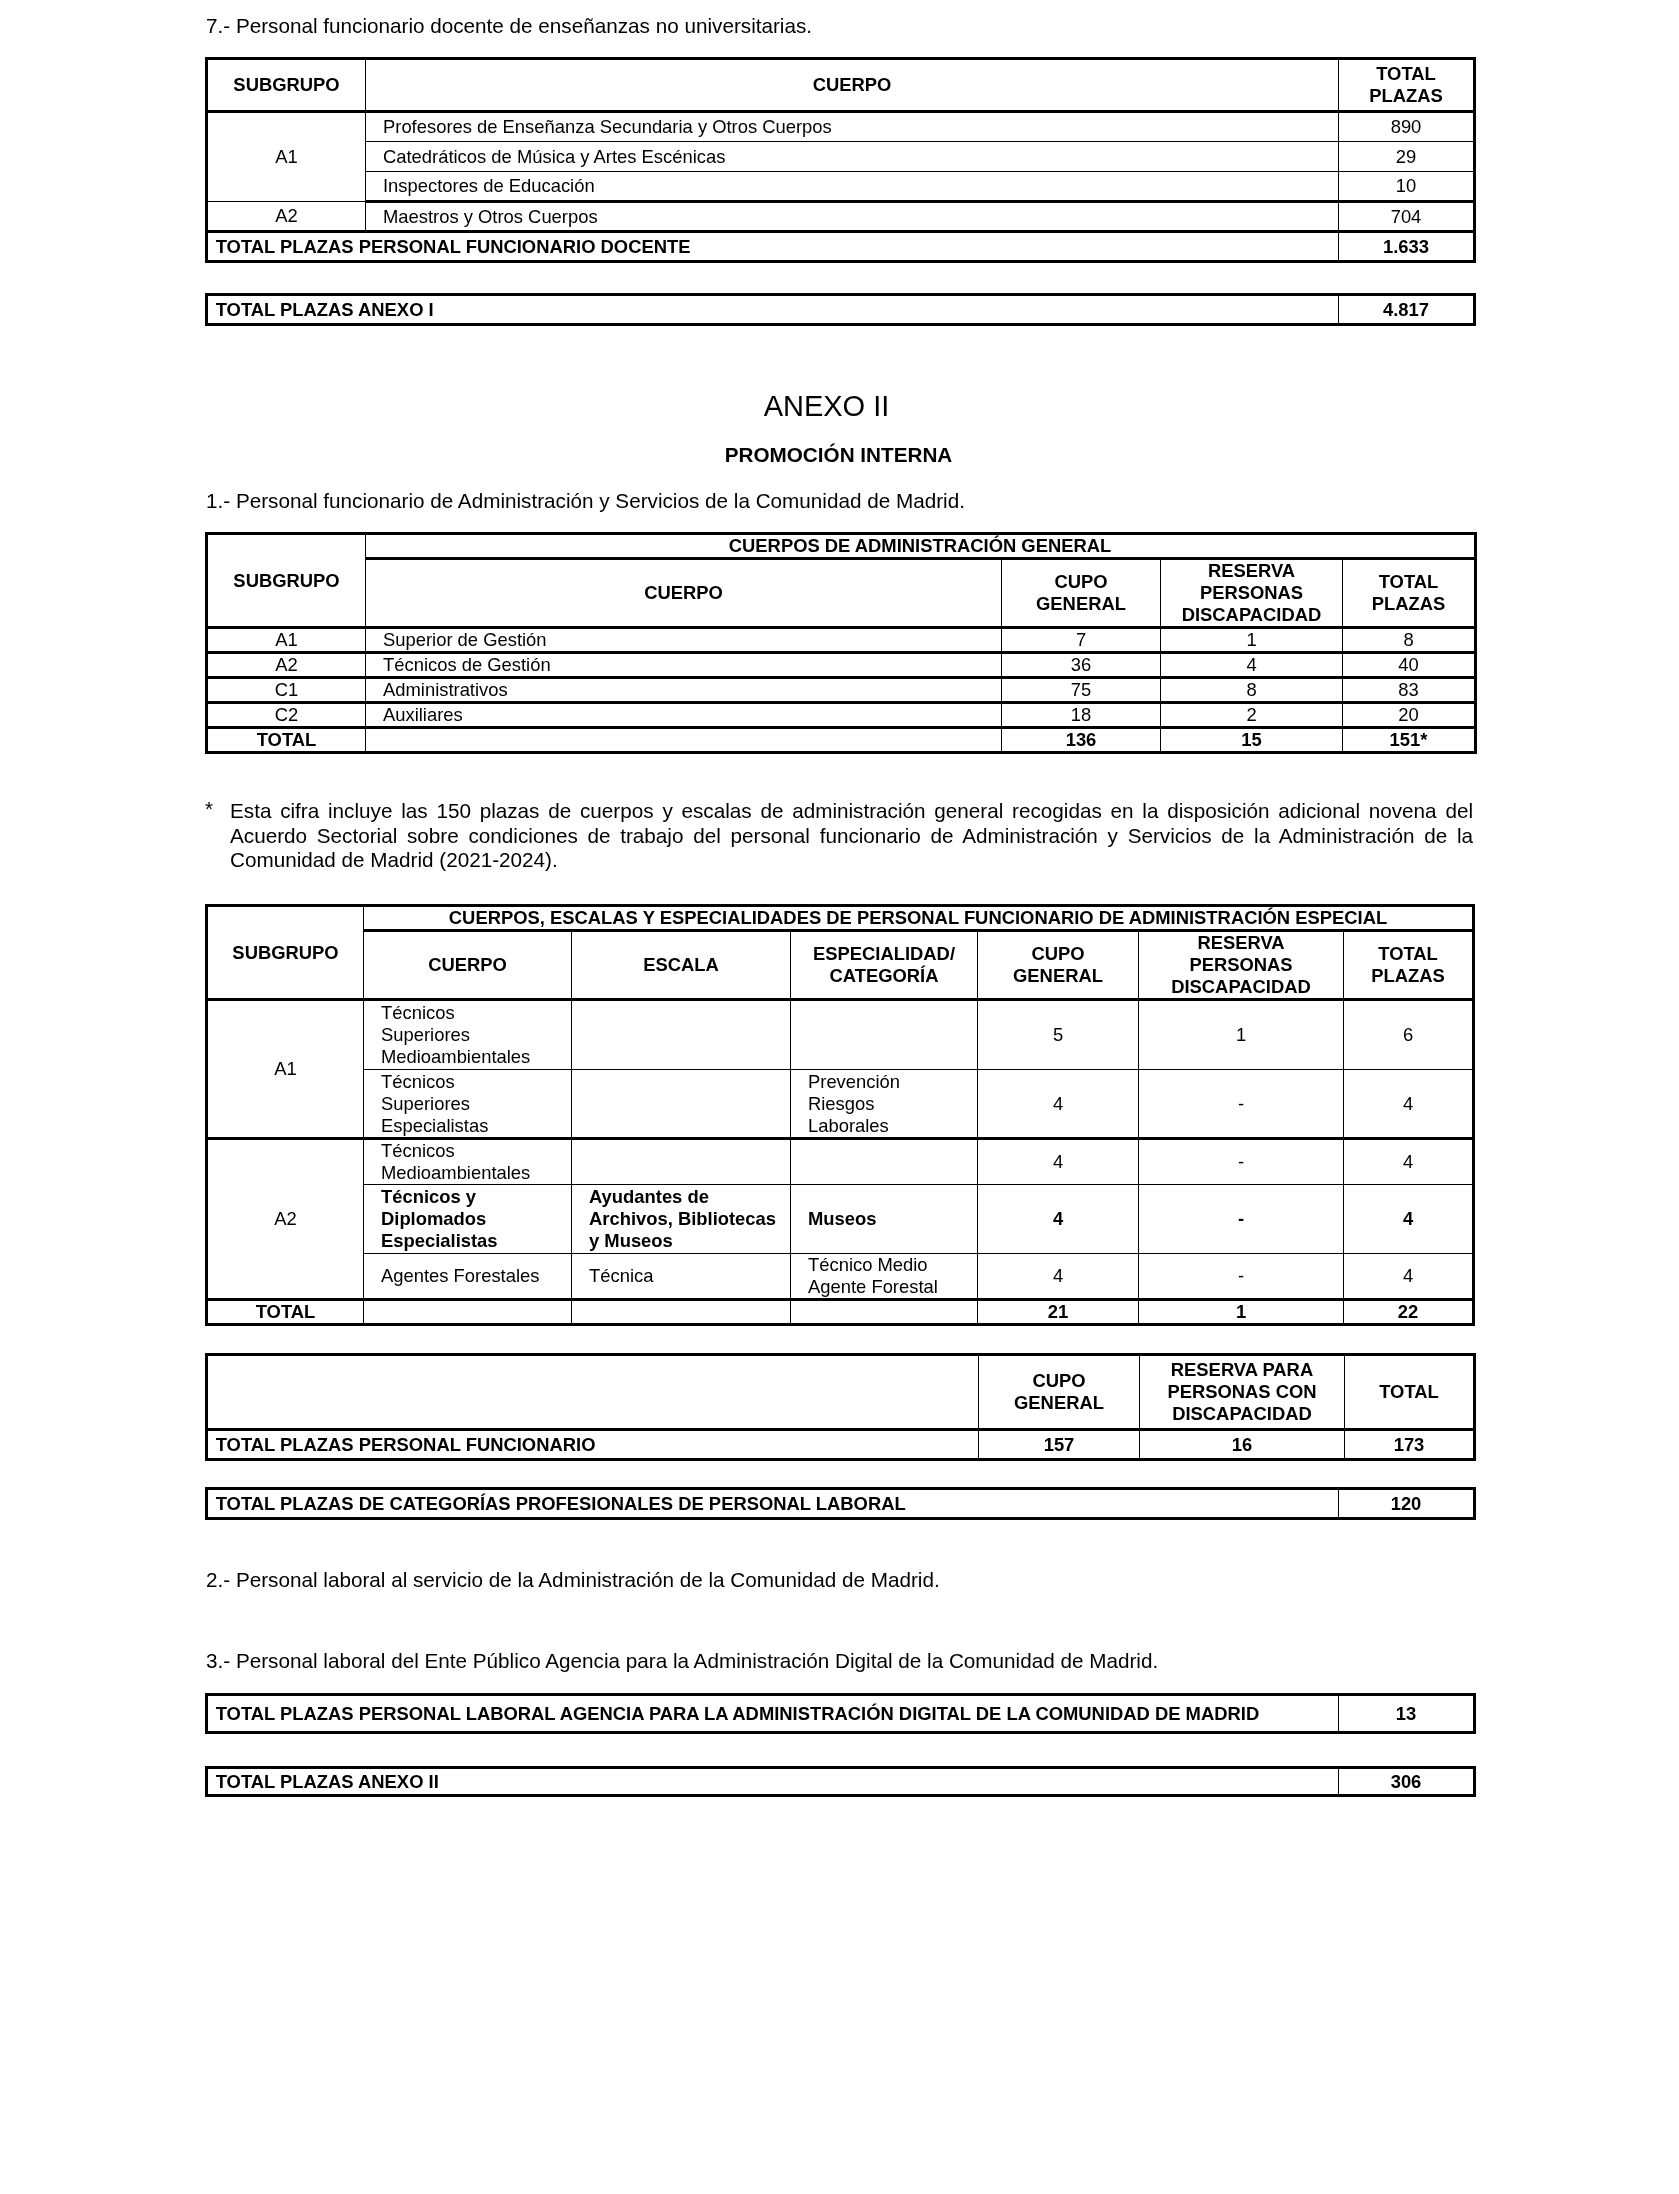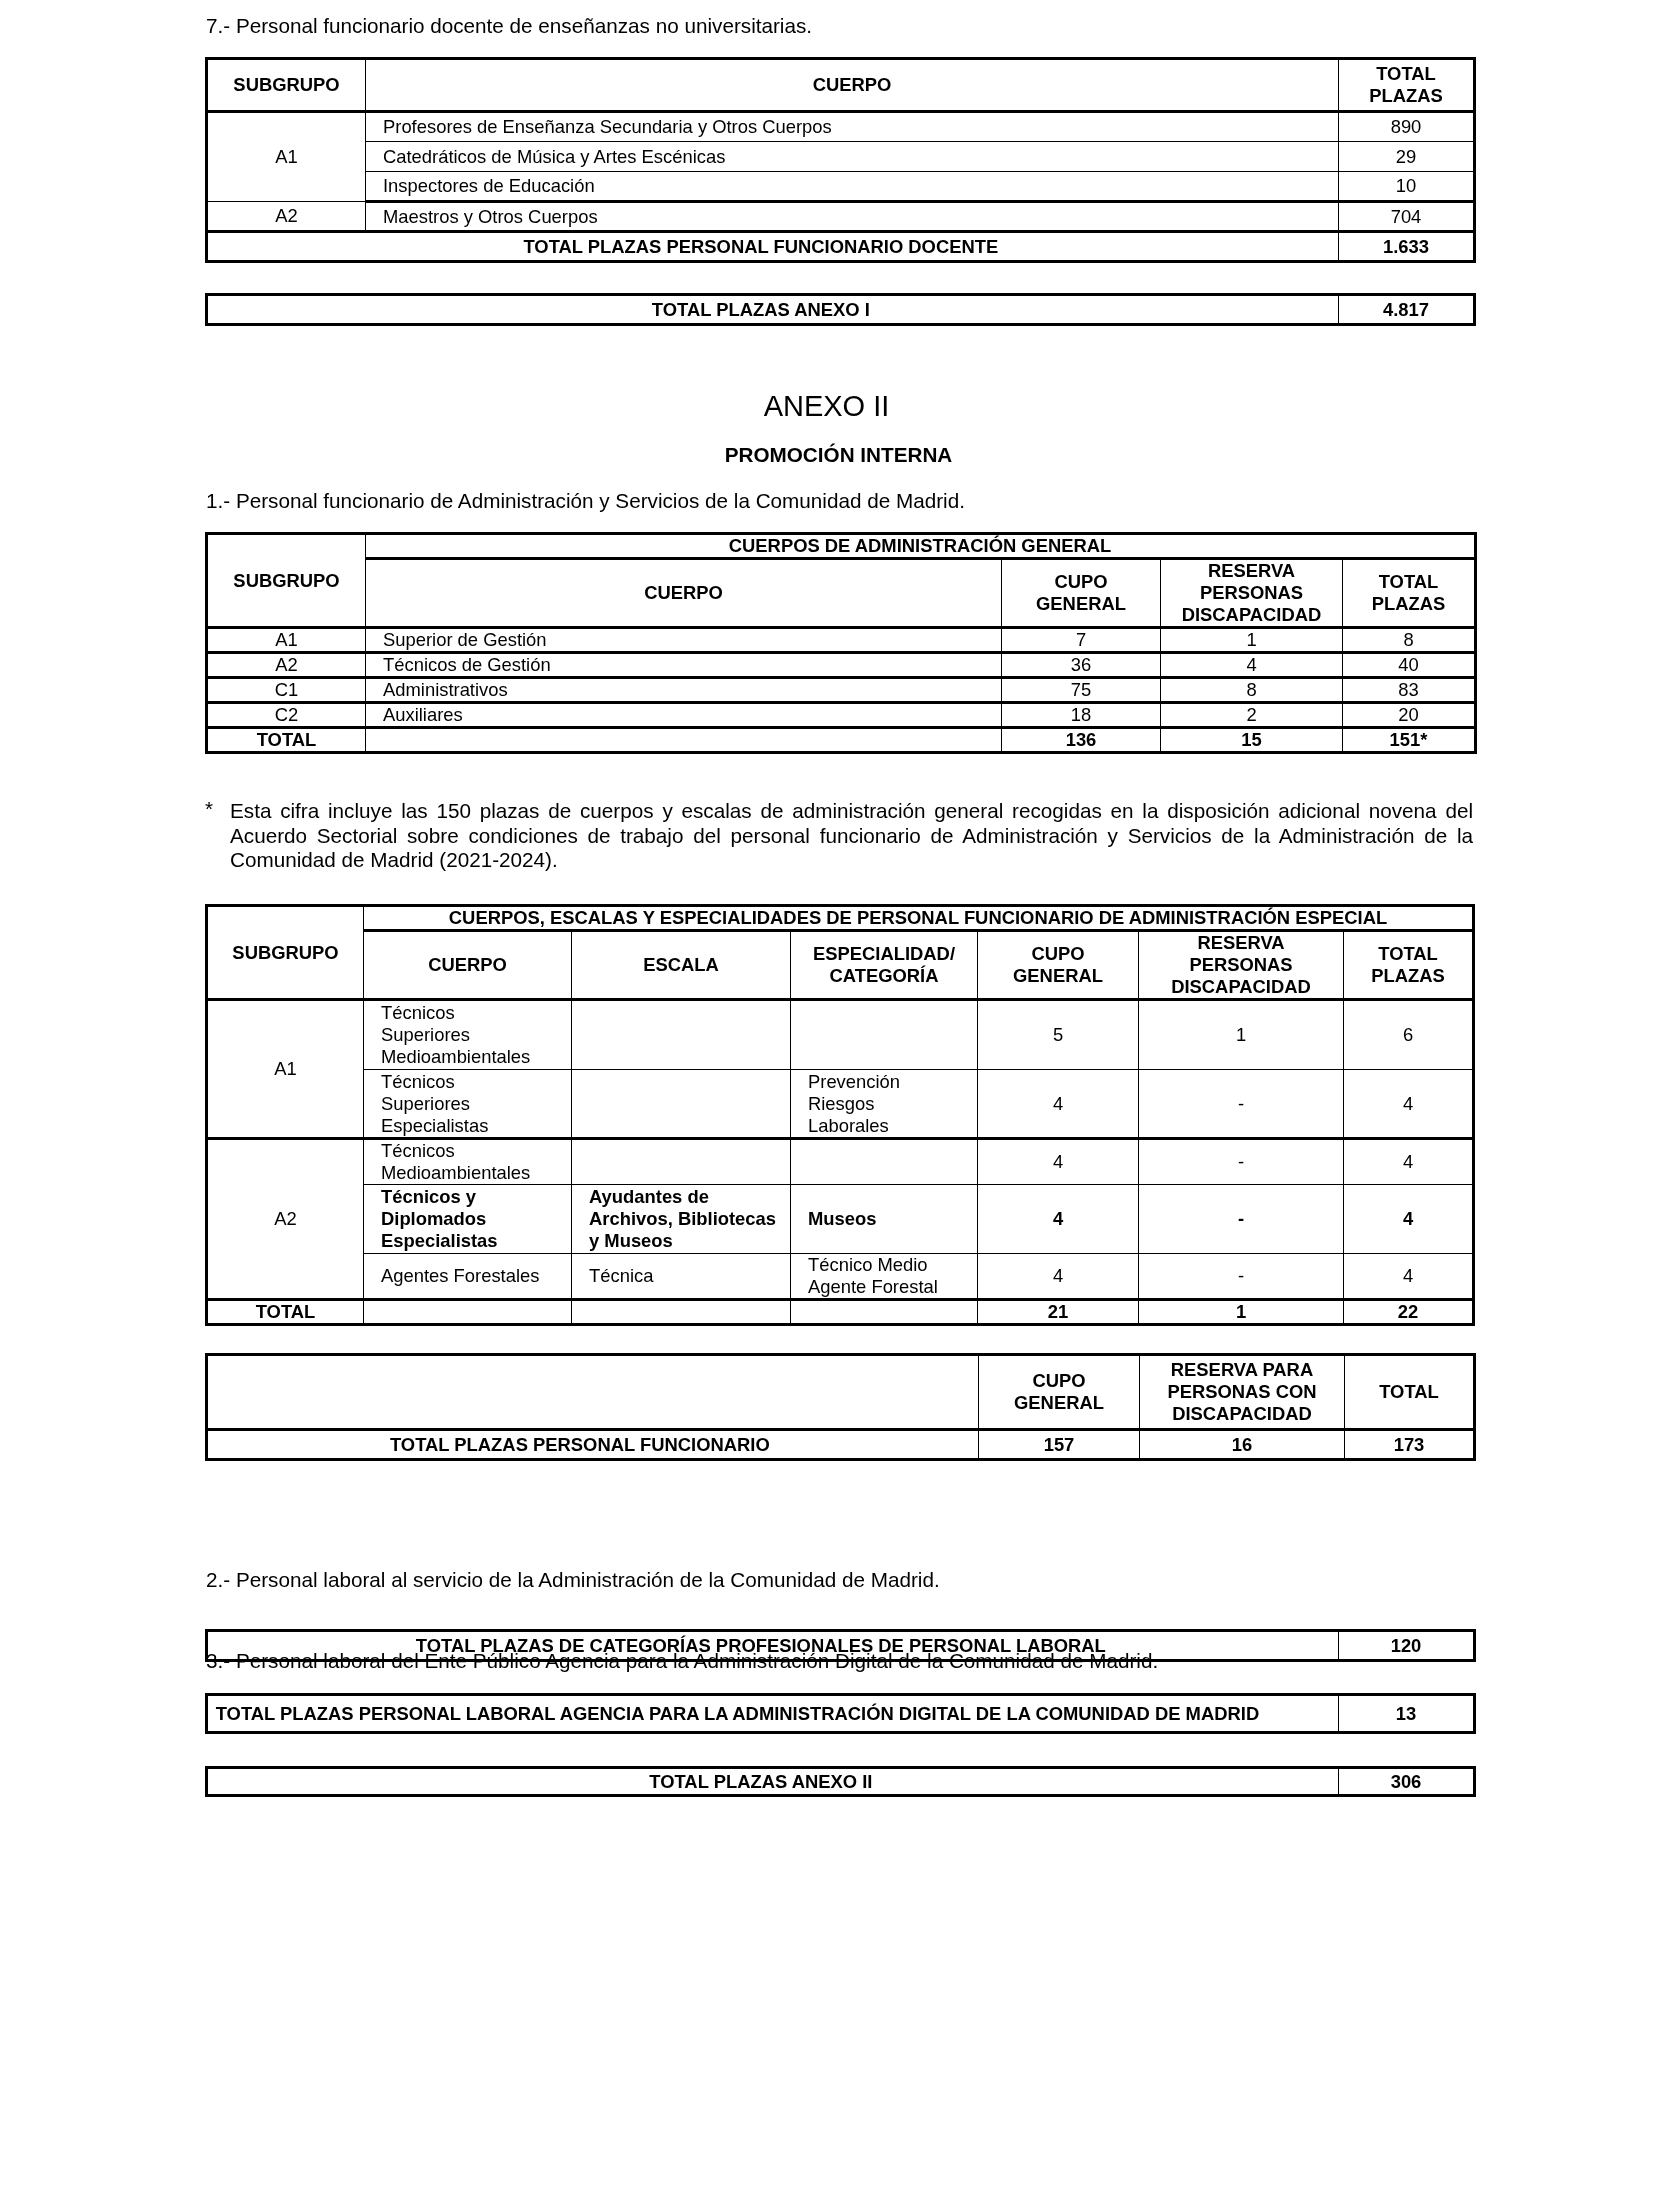--- a/index.html
+++ b/index.html
@@ -10,21 +10,21 @@
   .center { text-align: center; }
   table { position: absolute; border-collapse: collapse; table-layout: fixed;
           font-family: "Liberation Sans", sans-serif; font-size: 18.4px; }
   td, th { border: 1.5px solid #000; padding: 0 7.7px; vertical-align: middle; line-height: 22px; }
   table.doc { border: 3.1px solid #000; }
   th { font-weight: bold; text-align: center; }
   .thick-bottom > td, .thick-bottom > th { border-bottom: 3.1px solid #000; }
   .num { text-align: center; margin-left: 8px; }
   .lab { text-align: left; padding-left: 17px; }
   .bold { font-weight: bold; }
-  .right { text-align: center; padding-right: 32px; }
+  .right { text-align: left; padding-right: 32px; }
   .note { font-size: 20.7px; line-height: 24.5px; text-align: justify; }
 </style>
 </head>
 <body>
 
 <div class="abs para" style="left:206px; top:13.8px;">7.- Personal funcionario docente de enseñanzas no universitarias.</div>
 
 <table class="doc" style="left:205px; top:57px; width:1267px;">
   <colgroup>
       <col style="width:159px">
@@ -270,21 +270,21 @@
   <tr style="height:30px">
     <td class="right bold" style="padding-right:34px;">TOTAL PLAZAS PERSONAL FUNCIONARIO</td>
     <td class="num bold">157</td>
     <td class="num bold">16</td>
     <td class="num bold">173</td>
   </tr>
 </tbody>
   </table>
 
 <div class="abs para" style="left:206px; top:1568px;">2.- Personal laboral al servicio de la Administración de la Comunidad de Madrid.</div>
-<table class="doc" style="left:205px; top:1629px; width:1267px;">
+<table class="doc" style="left:205px; top:1487px; width:1267px;">
   <colgroup>
       <col style="width:1132px">
       <col style="width:136px">
     </colgroup>
   <tbody>
       <tr style="height:30px">
     <td class="right bold">TOTAL PLAZAS DE CATEGORÍAS PROFESIONALES DE PERSONAL LABORAL</td>
     <td class="num bold">120</td>
   </tr>
 </tbody>

